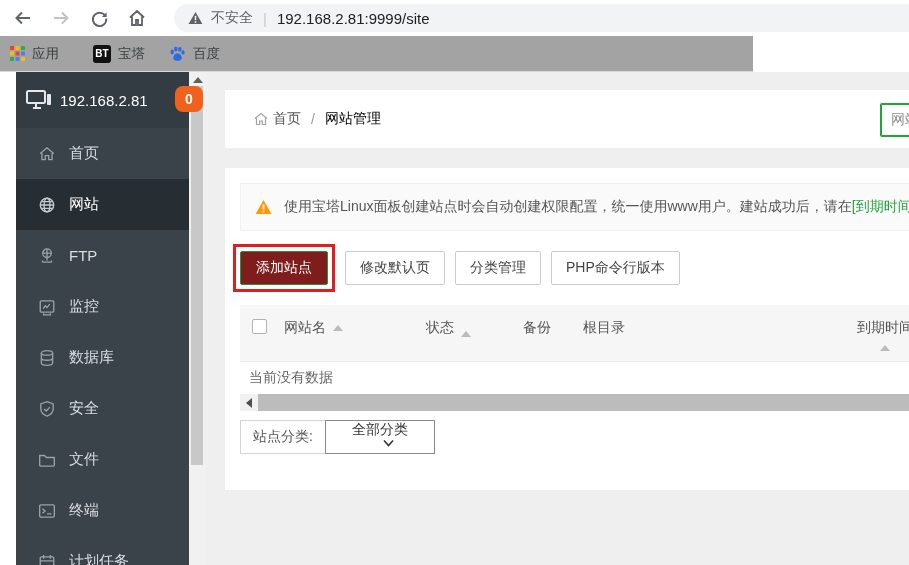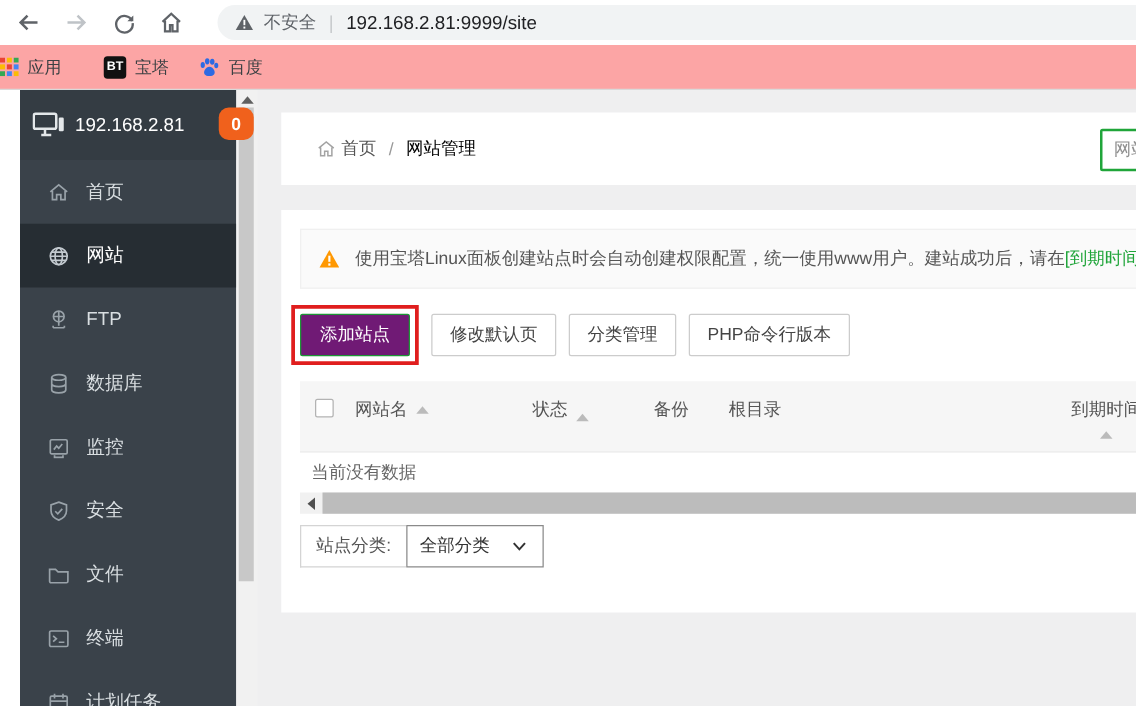--- a/index.html
+++ b/index.html
@@ -10,22 +10,22 @@
   .toolbar { position:absolute; top:0; left:0; width:909px; height:36px; background:#fff;
     display:flex; align-items:center; padding-left:12px; overflow:hidden; }
   .tb-btn { width:22px; height:22px; margin-right:16px; display:flex; align-items:center; justify-content:center; flex:none; }
   .addr { flex:1; height:28px; margin-left:10px; margin-right:-20px; background:#f1f3f4;
     border-radius:15px; display:flex; align-items:center; padding:0 14px; min-width:0; }
   .addr .warn-tri { margin-right:8px; display:flex; }
   .addr .sec { font-size:14px; color:#5f6368; white-space:nowrap; }
   .addr .sep { margin:0 10px; color:#c6c9cc; font-size:15px; }
   .addr .url { font-size:15px; color:#202124; white-space:nowrap; }
 
-  .bookmarks { position:absolute; top:36px; left:0; width:909px; height:36px; background:#fca5a5;
-    border-bottom:1px solid #d9d9d9; display:flex; align-items:center; }
+  .bookmarks { position:absolute; top:36px; left:0; width:753px; height:36px; background:#a3a3a3;
+    border-bottom:1px solid #d9d9d9; display:flex; align-items:center; padding-left:10px; }
   .bm { display:flex; align-items:center; font-size:13.5px; color:#3c4043; }
   .bm .bm-ico { margin-right:7px; display:flex; }
   .bt-badge { width:18px; height:18px; background:#111; color:#fff; border-radius:3px;
     font-size:10px; font-weight:bold; display:flex; align-items:center; justify-content:center; margin-right:7px; }
 
   
   .page { position:absolute; top:72px; left:16px; width:909px; height:493px; background:#efeff0; overflow:hidden; }
 
   
   .sidebar { position:absolute; top:0; left:0; width:173px; height:493px; background:#3a424a; }
@@ -64,21 +64,21 @@
   .main-card { position:absolute; left:209px; top:96px; width:716px; height:322px; background:#fff; }
 
   .alert { position:absolute; left:15px; right:-20px; top:15px; height:48px; background:#fafafa;
     border:1px solid #f0f0f0; display:flex; align-items:center; padding-left:14px; overflow:hidden; }
   .alert .a-ico { display:flex; margin-right:12px; flex:none; }
   .alert .a-txt { font-size:14px; color:#555; white-space:nowrap; }
   .alert .a-link { color:#20a53a; }
 
   .btn-row { position:absolute; left:8px; top:78px; height:44px; display:flex; align-items:center; }
   .hl-red { border:3px solid #e01e1e; padding:4px; display:flex; }
-  .btn-green { background:#701a75; border:1px solid #1d9636; color:#fff; font-size:14px;
+  .btn-green { background:#7f1d1d; border:1px solid #1d9636; color:#fff; font-size:14px;
     padding:7px 15px; border-radius:2px; white-space:nowrap; cursor:pointer; }
   .btn-plain { background:#fff; border:1px solid #ccc; color:#444; font-size:14px;
     padding:7px 14px; border-radius:2px; margin-left:10px; white-space:nowrap; cursor:pointer; }
 
   .thead { position:absolute; left:15px; right:-20px; top:137px; height:57px; background:#f6f6f6;
     border-bottom:1px solid #ececec; display:flex; align-items:flex-start; padding:14px 0 0 12px; font-size:14px; color:#555; }
   .th { display:flex; align-items:center; }
   .th-cb { width:32px; }
   .cb { width:15px; height:15px; border:1px solid #b3b3b3; border-radius:2px; background:#fff; display:inline-block; }
   .sort { width:0; height:0; border-left:5px solid transparent; border-right:5px solid transparent;
@@ -96,21 +96,21 @@
   .hscroll { position:absolute; left:15px; right:-20px; top:226px; height:17px; background:#f1f1f1; display:flex; }
   .hs-left { width:17px; height:17px; display:flex; align-items:center; justify-content:center; flex:none; }
   .hs-left i { width:0; height:0; border-top:5px solid transparent; border-bottom:5px solid transparent;
     border-right:6px solid #4f4f4f; }
   .hs-thumb { flex:1; height:17px; background:#bcbcbc; margin-left:1px; }
 
   .filter-row { position:absolute; left:15px; top:252px; height:34px; display:flex; }
   .filter-label { border:1px solid #d4d4d4; border-right:none; background:#fff; color:#555;
     font-size:14px; display:flex; align-items:center; padding:0 12px; }
   .filter-select { border:1px solid #8a8a8a; background:#fff; color:#333; font-size:14px;
-    display:flex; align-items:center; padding:0 10px; min-width:110px; cursor:pointer; }
+    display:flex; align-items:center; padding:0 10px; min-width:110px; cursor:pointer;flex-direction:column; }
   .filter-select .chev { margin-left:18px; display:flex; }
 
   svg { display:block; }
 </style>
 </head>
 <body>
 
 <div class="toolbar">
   <span class="tb-btn">
     <svg width="20" height="20" viewBox="0 0 20 20">
@@ -220,34 +220,34 @@
             <svg width="18" height="18" viewBox="0 0 16 16">
               <circle cx="8" cy="5.5" r="3.8" stroke="currentColor" stroke-width="1.2" fill="none"></circle>
               <path d="M4.5 5.5h7 M8 1.7v7.6 M8 9.5V12 M4 13.5h8 M4 12v1.5 M12 12v1.5" stroke="currentColor" stroke-width="1.2" fill="none"></path>
             </svg>
           </span>
         <span class="lb">FTP</span>
       </div>
       <div class="mi">
         <span class="ic">
             <svg width="18" height="18" viewBox="0 0 16 16">
+              <rect x="2" y="2.5" width="12" height="10" rx="1" stroke="currentColor" stroke-width="1.2" fill="none"></rect>
+              <path d="M4.5 9.5l2-2.5 1.5 1.5 2.5-3 M5 13.5v1.5h6v-1.5" stroke="currentColor" stroke-width="1.2" fill="none"></path>
+            </svg>
+          </span>
+        <span class="lb">监控</span>
+      </div>
+      <div class="mi">
+        <span class="ic">
+            <svg width="18" height="18" viewBox="0 0 16 16">
               <ellipse cx="8" cy="3.5" rx="5" ry="2" stroke="currentColor" stroke-width="1.2" fill="none"></ellipse>
               <path d="M3 3.5v9c0 1.1 2.2 2 5 2s5-.9 5-2v-9 M3 8c0 1.1 2.2 2 5 2s5-.9 5-2" stroke="currentColor" stroke-width="1.2" fill="none"></path>
             </svg>
           </span>
         <span class="lb">数据库</span>
-      </div>
-      <div class="mi">
-        <span class="ic">
-            <svg width="18" height="18" viewBox="0 0 16 16">
-              <rect x="2" y="2.5" width="12" height="10" rx="1" stroke="currentColor" stroke-width="1.2" fill="none"></rect>
-              <path d="M4.5 9.5l2-2.5 1.5 1.5 2.5-3 M5 13.5v1.5h6v-1.5" stroke="currentColor" stroke-width="1.2" fill="none"></path>
-            </svg>
-          </span>
-        <span class="lb">监控</span>
       </div>
       <div class="mi">
         <span class="ic">
             <svg width="18" height="18" viewBox="0 0 16 16">
               <path d="M8 1.5l5.5 2v4.2c0 3.2-2.4 5.4-5.5 6.6-3.1-1.2-5.5-3.4-5.5-6.6V3.5z" stroke="currentColor" stroke-width="1.2" fill="none"></path>
               <path d="M5.5 8l1.8 1.8 3.2-3.5" stroke="currentColor" stroke-width="1.2" fill="none"></path>
             </svg>
           </span>
         <span class="lb">安全</span>
       </div>

